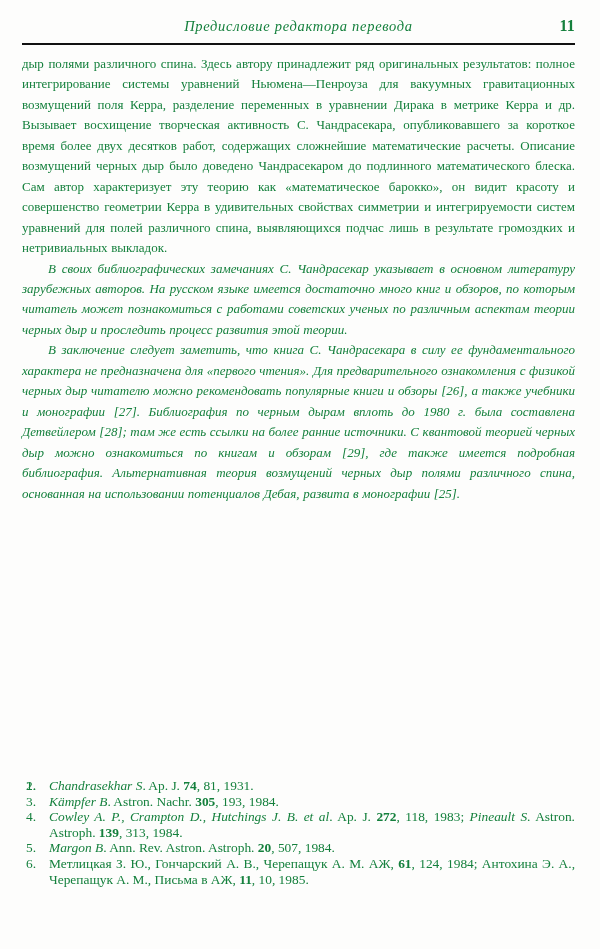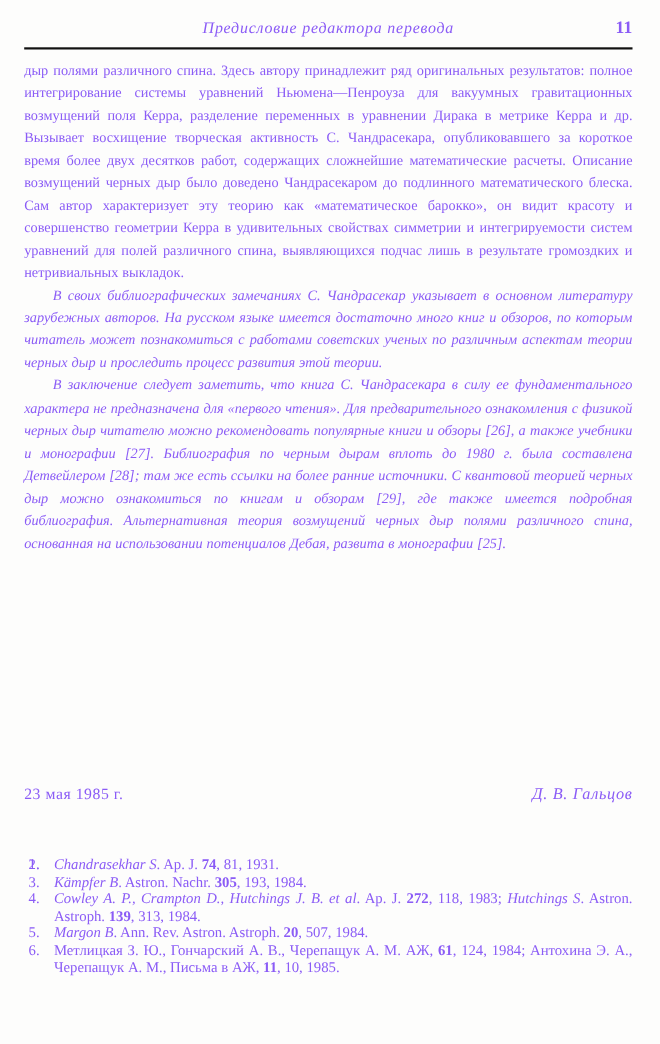--- a/index.html
+++ b/index.html
@@ -7,21 +7,21 @@
     padding: 0;
     background: #ffffff;
   }
   .page {
     position: relative;
     width: 600px;
     height: 949px;
     background: #fdfdfc;
     overflow: hidden;
     font-family: "Liberation Serif", "DejaVu Serif", serif;
-    color: #8b5cf6;
+    color: #15803d;
     box-sizing: border-box;
   }
 
   
   .runhead {
     position: absolute;
     left: 22px;
     right: 25px;
     top: 18px;
     height: 22px;
@@ -147,29 +147,25 @@
   </div>
 
   <div class="rule"></div>
 
   <div class="body">
     <p class="para first">дыр полями различного спина. Здесь автору принадлежит ряд оригинальных результатов: полное интегрирование системы уравнений Ньюмена—Пенроуза для вакуумных гравитационных возмущений поля Керра, разделение переменных в уравнении Дирака в метрике Керра и др. Вызывает восхищение творческая активность С. Чандрасекара, опубликовавшего за короткое время более двух десятков работ, содержащих сложнейшие математические расчеты. Описание возмущений черных дыр было доведено Чандрасекаром до подлинного математического блеска. Сам автор характеризует эту теорию как «математическое барокко», он видит красоту и совершенство геометрии Керра в удивительных свойствах симметрии и интегрируемости систем уравнений для полей различного спина, выявляющихся подчас лишь в результате громоздких и нетривиальных выкладок.</p>
     <p class="para">В своих библиографических замечаниях С. Чандрасекар указывает в основном литературу зарубежных авторов. На русском языке имеется достаточно много книг и обзоров, по которым читатель может познакомиться с работами советских ученых по различным аспектам теории черных дыр и проследить процесс развития этой теории.</p>
     <p class="para">В заключение следует заметить, что книга С. Чандрасекара в силу ее фундаментального характера не предназначена для «первого чтения». Для предварительного ознакомления с физикой черных дыр читателю можно рекомендовать популярные книги и обзоры [26], а также учебники и монографии [27]. Библиография по черным дырам вплоть до 1980 г. была составлена Детвейлером [28]; там же есть ссылки на более ранние источники. С квантовой теорией черных дыр можно ознакомиться по книгам и обзорам [29], где также имеется подробная библиография. Альтернативная теория возмущений черных дыр полями различного спина, основанная на использовании потенциалов Дебая, развита в монографии [25].</p>
   </div>
 
-  <div class="signline">
-    <span class="date">23 мая 1985 г.</span>
-    <span class="author">Д. В. Гальцов</span>
-  </div>
 
   <div class="bib">
     <ul class="bib-list" id="bib-list">
         <li class="bib-item"><span class="bib-num">1.</span></li>
         <li class="bib-item"><span class="bib-num">2.</span><span class="bib-text"><i>Chandrasekhar S</i>. Ap. J. <b>74</b>, 81, 1931.</span></li>
         <li class="bib-item"><span class="bib-num">3.</span><span class="bib-text"><i>Kämpfer B</i>. Astron. Nachr. <b>305</b>, 193, 1984.</span></li>
-        <li class="bib-item"><span class="bib-num">4.</span><span class="bib-text"><i>Cowley A. P., Crampton D., Hutchings J. B. et al</i>. Ap. J. <b>272</b>, 118, 1983; <i>Hutchings S</i>. Astron. Astroph. <b>139</b>, 313, 1984.</span></li>
+        <li class="bib-item"><span class="bib-num">4.</span><span class="bib-text"><i>Cowley A. P., Crampton D., Hutchings J. B. et al</i>. Ap. J. <b>272</b>, 118, 1983; <i>Pineault S</i>. Astron. Astroph. <b>139</b>, 313, 1984.</span></li>
         <li class="bib-item"><span class="bib-num">5.</span><span class="bib-text"><i>Margon B</i>. Ann. Rev. Astron. Astroph. <b>20</b>, 507, 1984.</span></li>
         <li class="bib-item"><span class="bib-num">6.</span><span class="bib-text">Метлицкая З. Ю., Гончарский А. В., Черепащук А. М. АЖ, <b>61</b>, 124, 1984; Антохина Э. А., Черепащук А. М., Письма в АЖ, <b>11</b>, 10, 1985.</span></li>
       </ul>
   </div>
 
 </div>
 
 </body></html>

